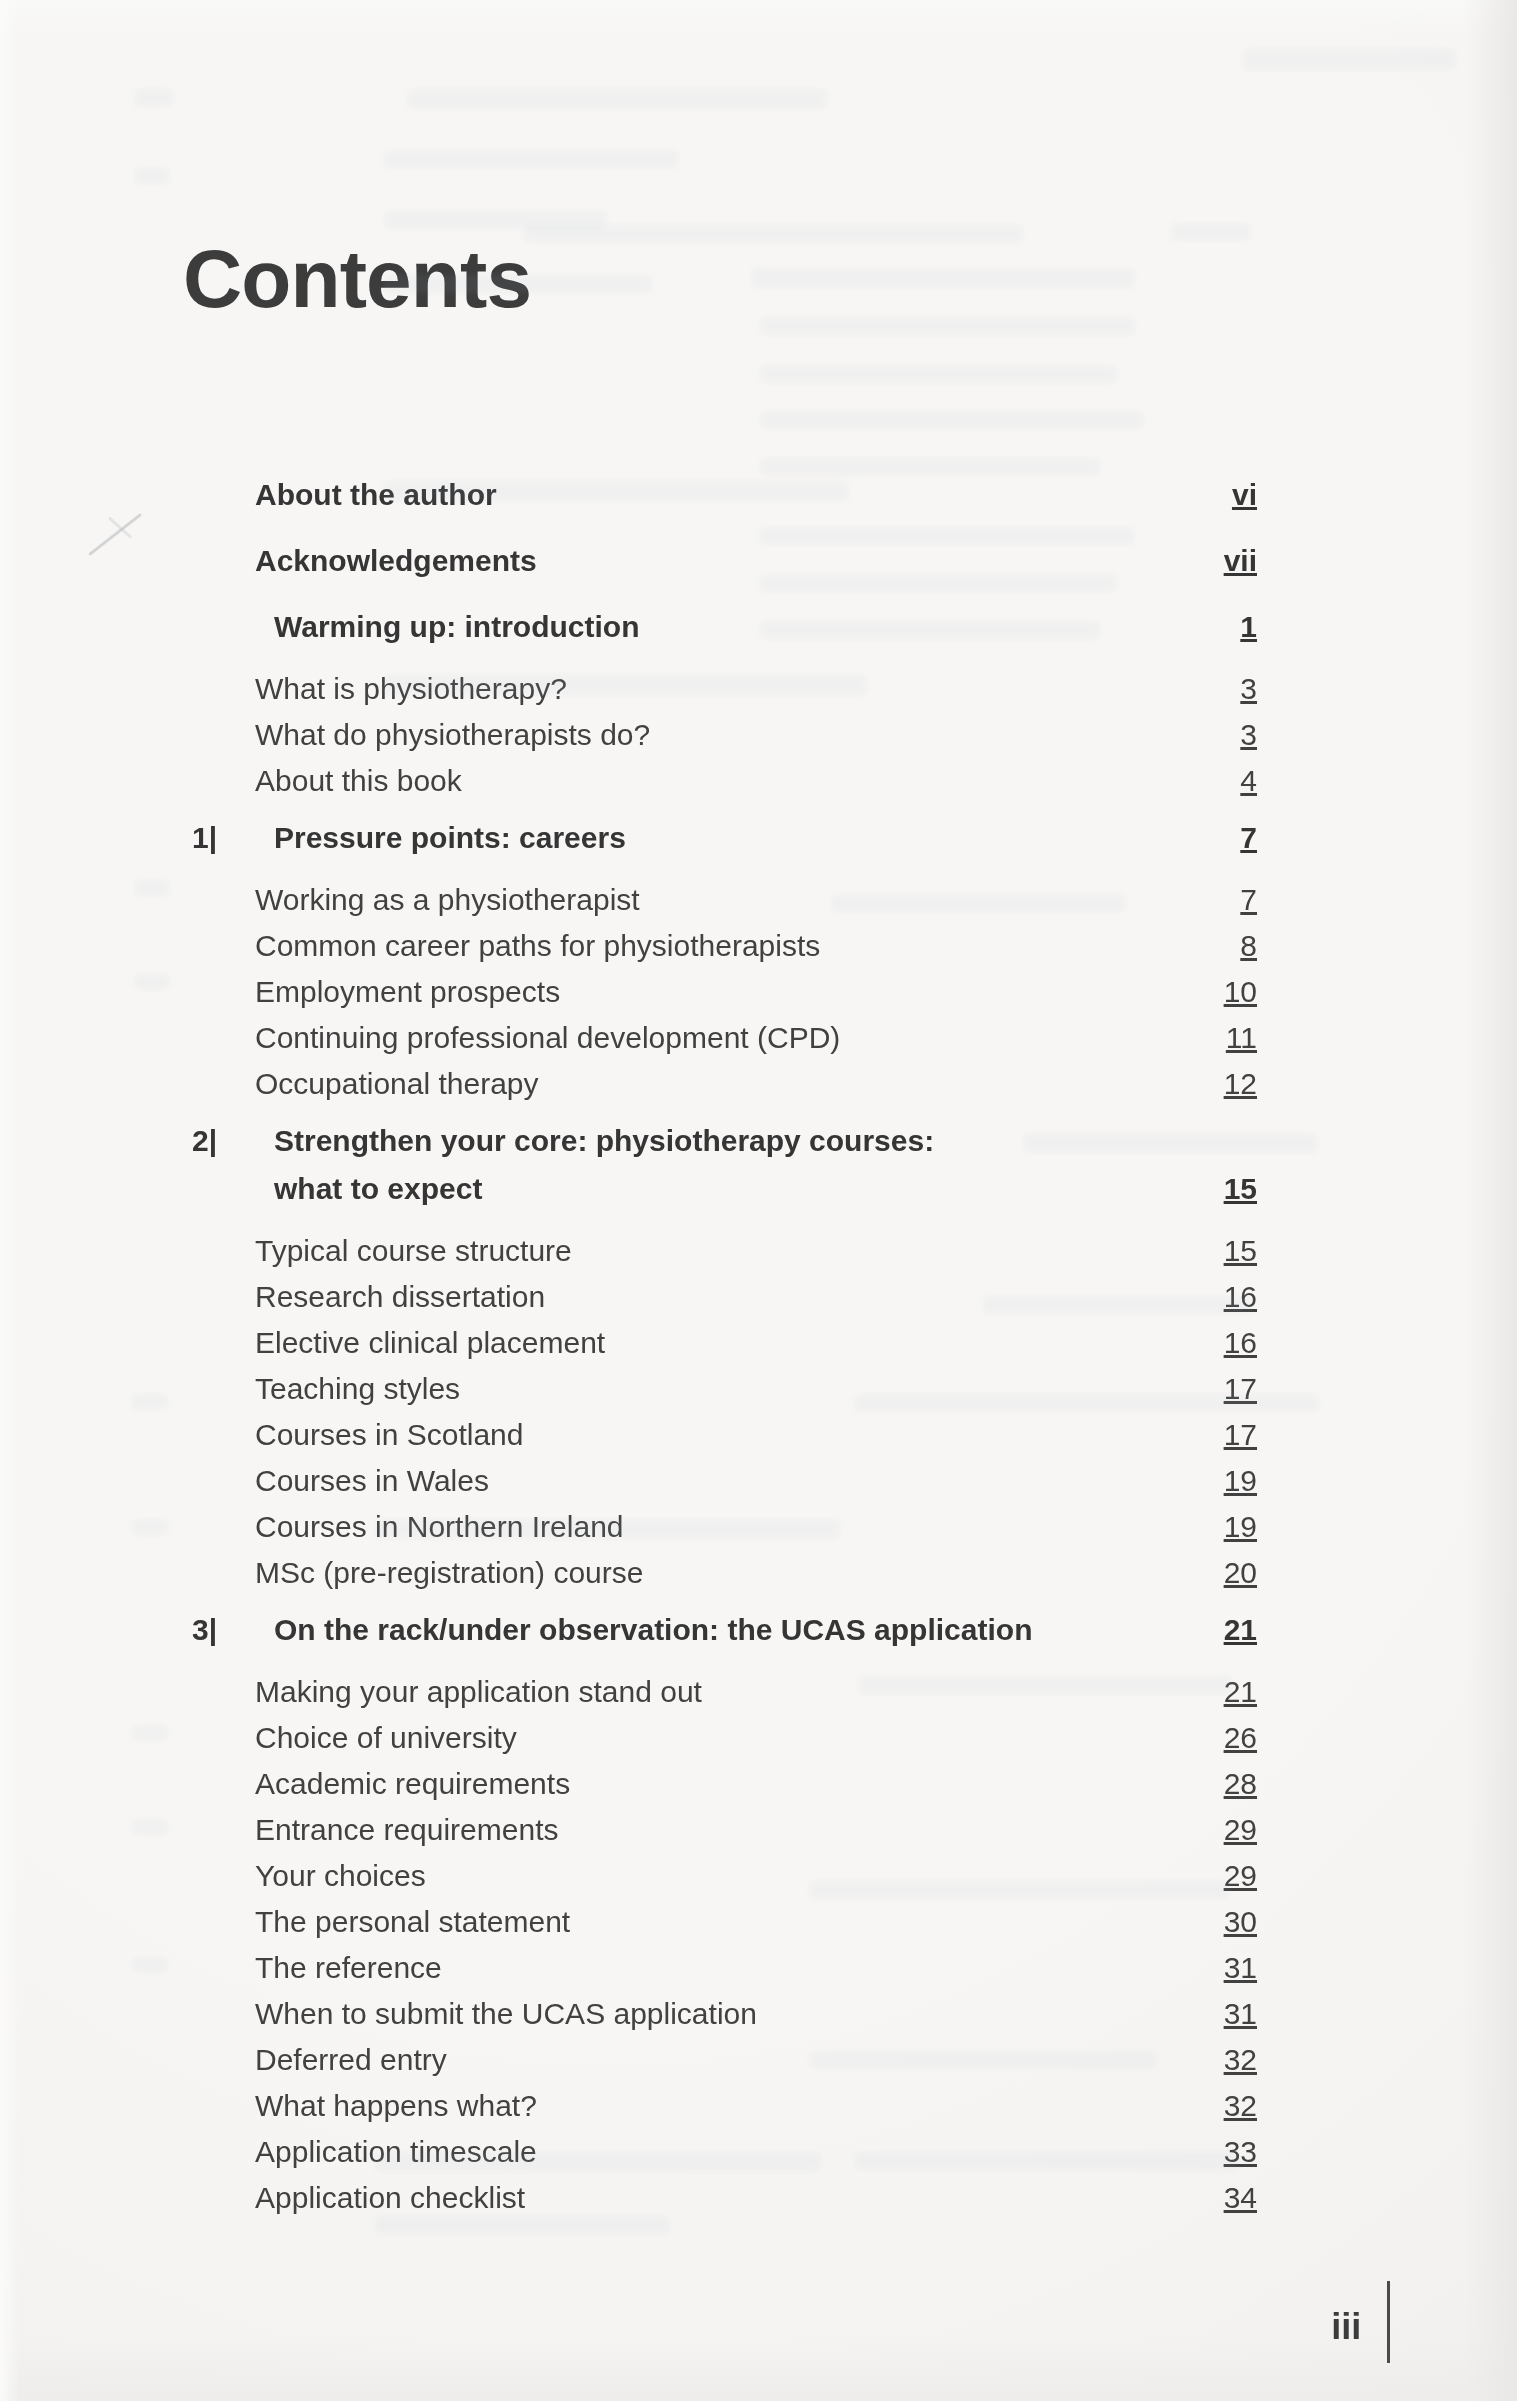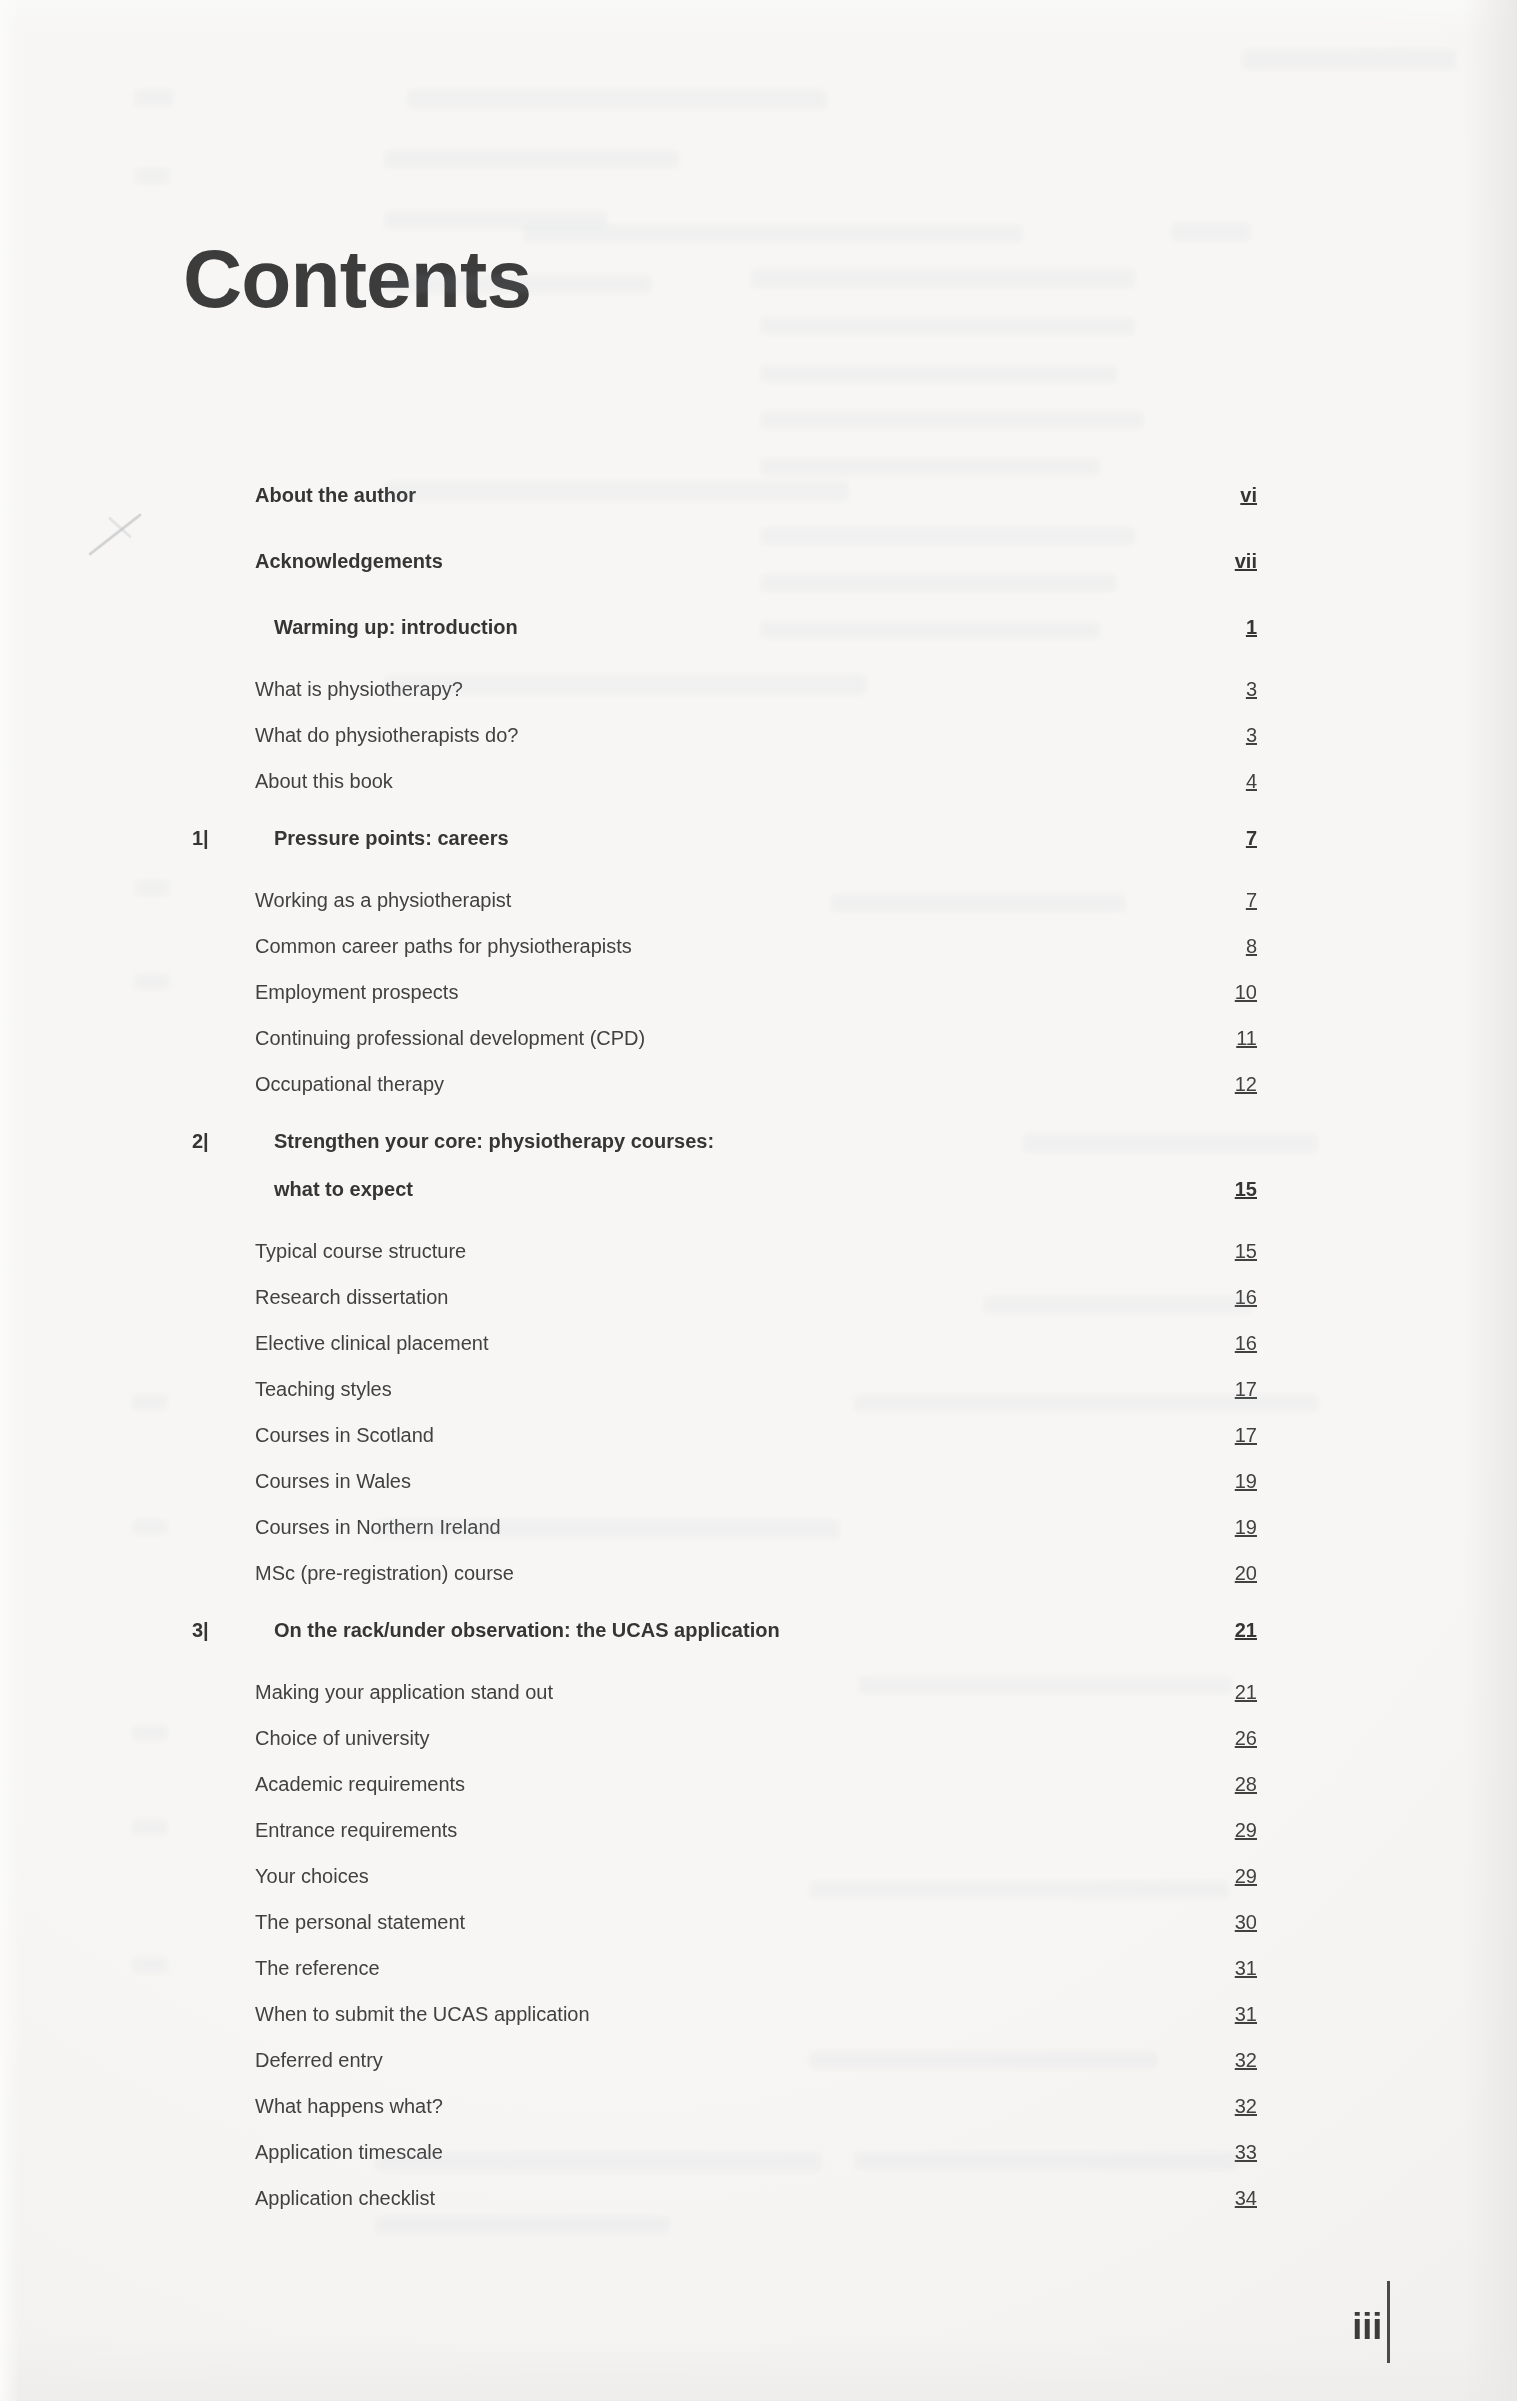--- a/index.html
+++ b/index.html
@@ -16,38 +16,38 @@
       linear-gradient(180deg,#f9f9f8 0px,rgba(249,249,248,0) 36px),
       linear-gradient(0deg,#eeedeb 0px,rgba(238,237,235,0) 63px),
       radial-gradient(120% 90% at 40% 35%, #f7f6f4 55%, #efeeec 100%);
   }
   .title{
     position:absolute;left:183px;top:177px;
     font-size:82px;font-weight:700;color:#3c3c3c;letter-spacing:-0.9px;text-align:right;
   }
   .toc{
     position:absolute;left:192px;top:472px;width:1065px;
-    color:#414141;font-size:20px;
+    color:#414141;font-size:30px;
   }
   .row{display:flex;align-items:flex-end;line-height:46px;}
   .row .num{width:63px;flex:0 0 63px;align-self:flex-start;font-weight:700;color:#353535;}
   .row .label{flex:1 1 auto;white-space:pre-line;}
   .row .pg{flex:0 0 auto;text-align:center;padding-left:18px;text-decoration:underline;}
   .row.heading{line-height:48px;margin-top:10.7px;margin-bottom:14.3px;gap:19px;}
   .row.heading .label{font-weight:700;color:#353535;}
   .row.heading .pg{font-weight:700;color:#353535;}
   .row.front{margin-bottom:19.7px;}
   .row.front .label,.row.front .pg{font-weight:700;color:#353535;}
   .footer{
     position:absolute;right:128px;bottom:38px;height:82px;
     display:flex;align-items:center;
   }
   .footer .folio{
     font-size:36px;font-weight:700;color:#3b3b3b;
-    margin-right:5px;transform:translateY(5.4px);
+    margin-right:26px;transform:translateY(5.4px);
   }
   .footer .rule{width:2.7px;height:82px;background:#4a4a4a;}
   .ghost{
     position:absolute;background:#9fb0c4;opacity:0.07;
     filter:blur(2.7px);border-radius:5.4px;transform:scaleX(-1);
     pointer-events:none;
   }
   .mark{
     position:absolute;background:#bfc2c5;opacity:0.65;height:2.7px;border-radius:1.8px;
   }

